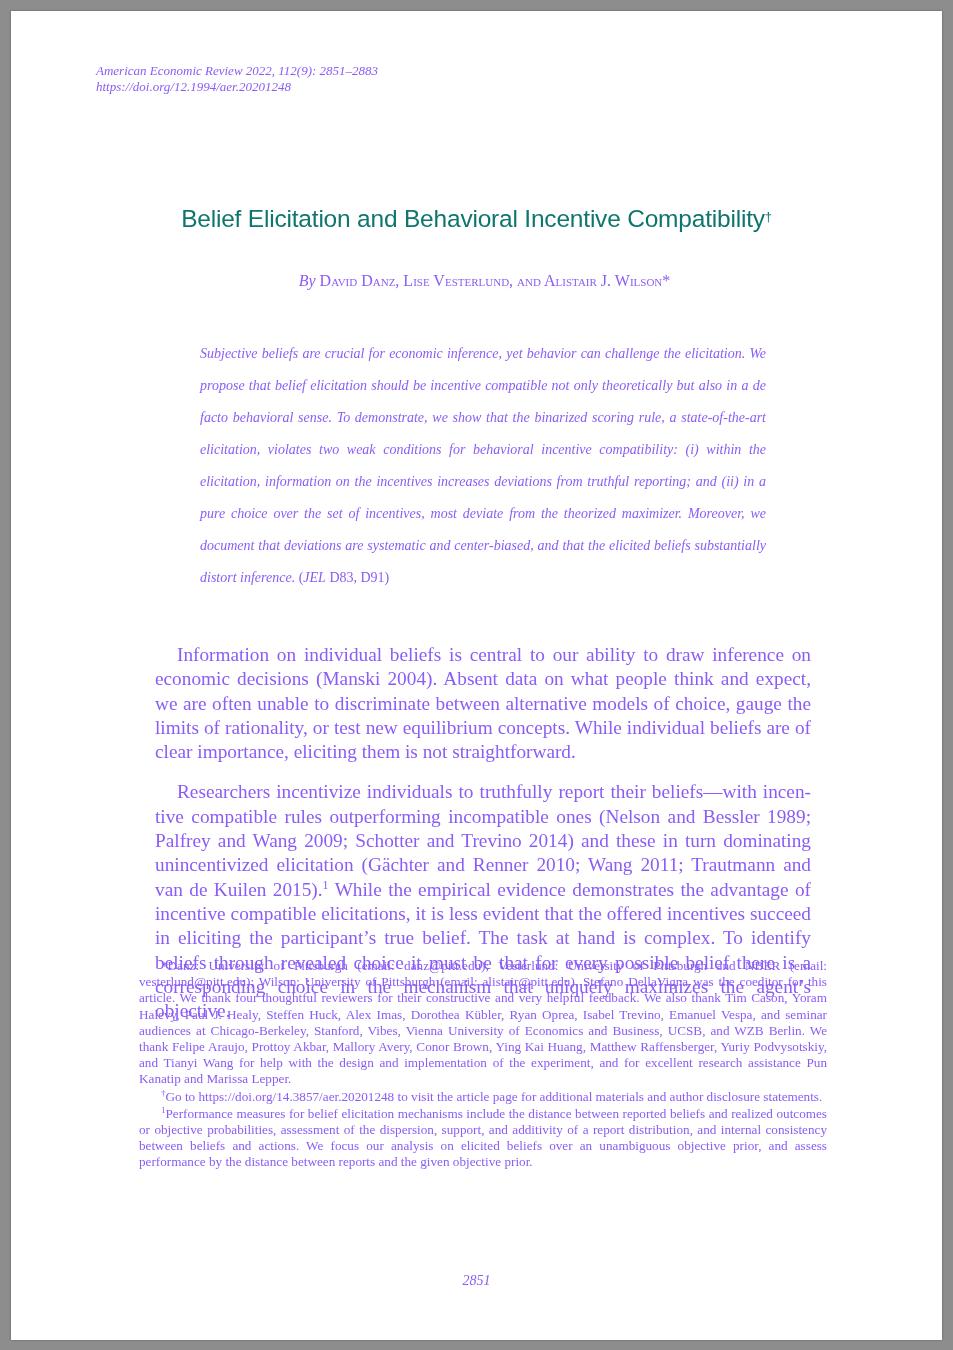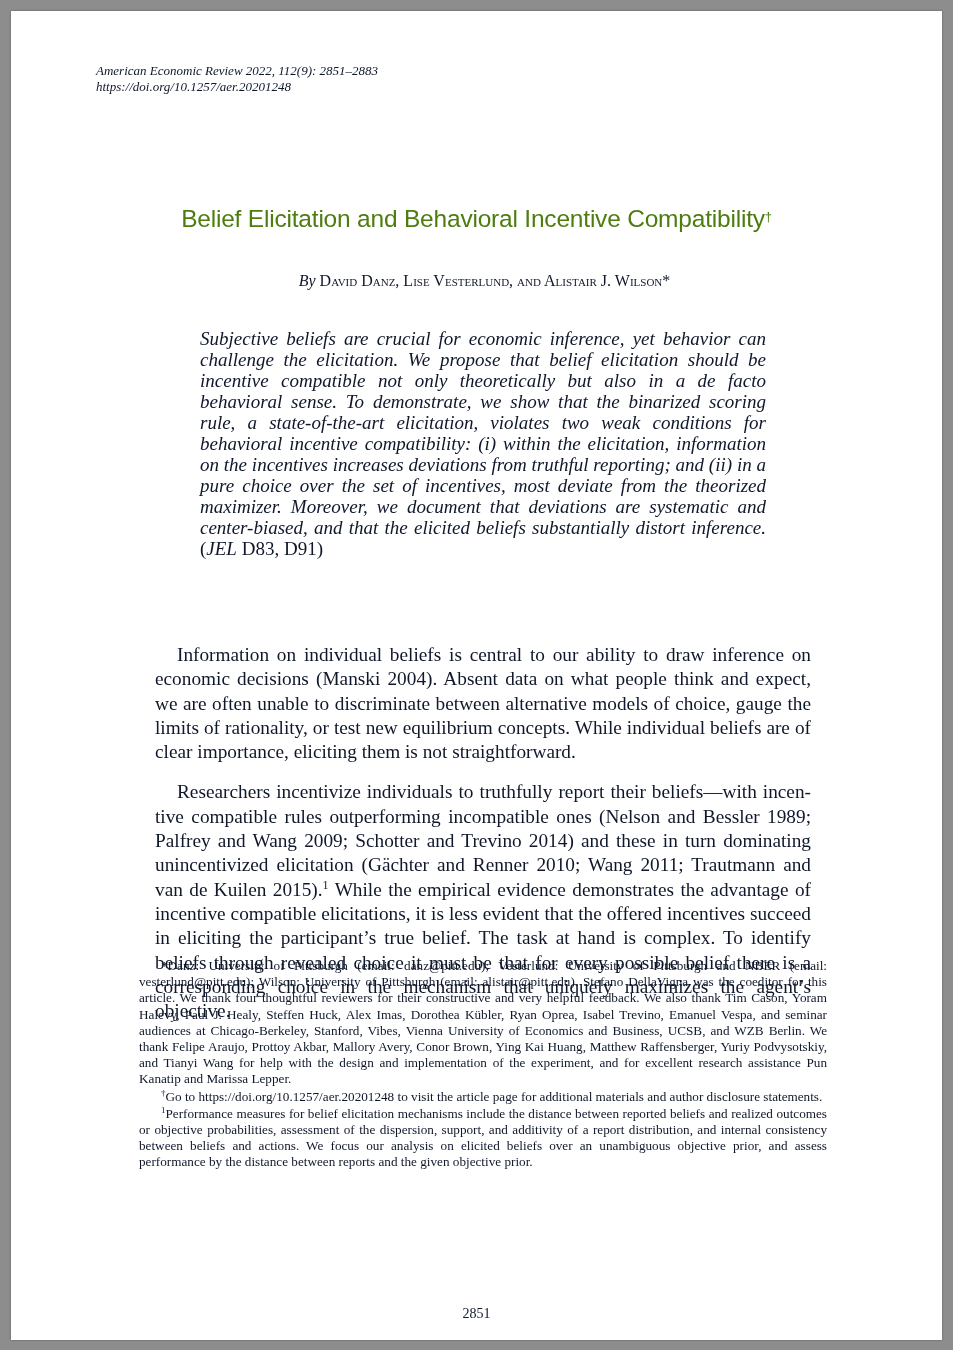--- a/index.html
+++ b/index.html
@@ -9,22 +9,22 @@
     position: relative;
     overflow: hidden;
   }
   .page {
     position: absolute;
     left: 11px; top: 11px;
     width: 931px; height: 1329px;
     background: #ffffff;
     box-shadow: 0 0 2px rgba(0,0,0,0.35);
   }
-  .serif { font-family: "Liberation Serif", "DejaVu Serif", serif; color: #0f172a; }
-  .sans { font-family: "Liberation Sans", "DejaVu Sans", sans-serif; color: #4d7c0f; }
+  .serif { font-family: "Liberation Serif", "DejaVu Serif", serif; color: #8b5cf6; }
+  .sans { font-family: "Liberation Sans", "DejaVu Sans", sans-serif; color: #0f766e; }
 
   .journal {
     position: absolute;
     left: 85px; top: 52px;
     font-style: italic;
     font-size: 13px;
     line-height: 16px;
   }
   .title {
     position: absolute;
@@ -40,24 +40,24 @@
     left: 8px; width: 931px; top: 259px;
     text-align: center;
     font-size: 16px;
     line-height: 22px;
   }
   .authors .by { font-style: italic; }
   .authors .sc { font-variant: small-caps; }
 
   .abstract {
     position: absolute;
-    left: 189px; width: 566px; top: 317px;
+    left: 189px; width: 566px; top: 327px;
     font-style: italic;
-    font-size: 19px;
-    line-height: 21px;
+    font-size: 14px;
+    line-height: 32px;
     text-align: justify;
     hyphens: manual;
   }
   .abstract .up { font-style: normal; }
 
   .body {
     position: absolute;
     left: 128px; width: 688px; top: 616px;
     font-size: 19.3px;
     line-height: 24.3px;
@@ -73,32 +73,32 @@
     line-height: 16.2px;
     text-align: justify;
   }
   .footnotes p { margin: 0 0 1px 0; text-indent: 22px; }
   .footnotes sup { font-size: 9px; line-height: 0; }
 
   .pagenum {
     position: absolute;
     left: 0; width: 931px; top: 1262px;
     text-align: center;
+    font-style: italic;
     font-size: 14px;
-    margin-top: 33px;
   }
 </style>
 </head>
 <body>
 
 <div class="page">
 
   <div class="journal serif">
     <div>American Economic Review 2022, 112(9): 2851–2883</div>
-    <div>https://doi.org/10.1257/aer.20201248</div>
+    <div>https://doi.org/12.1994/aer.20201248</div>
   </div>
 
   <div class="title sans">
     <span>Belief Elicitation and Behavioral Incentive Compatibility</span><sup>†</sup>
   </div>
 
   <div class="authors serif">
     <span class="by">By</span>
     <span class="sc">David Danz, Lise Vesterlund, and Alistair J. Wilson*</span>
   </div>
@@ -115,21 +115,21 @@
     <p>
       <span>Researchers incentivize individuals to truthfully report their beliefs—with incen­tive compatible rules outperforming incompatible ones (Nelson and Bessler 1989; Palfrey and Wang 2009; Schotter and Trevino 2014) and these in turn dominating unincentivized elicitation (Gächter and Renner 2010; Wang 2011; Trautmann and van de Kuilen 2015).</span><sup>1</sup><span> While the empirical evidence demonstrates the advantage of incentive compatible elicitations, it is less evident that the offered incentives succeed in eliciting the participant’s true belief. The task at hand is complex. To identify beliefs through revealed choice it must be that for every possible belief there is a cor­responding choice in the mechanism that uniquely maximizes the agent’s objective.</span>
     </p>
   </div>
 
   <div class="footnotes serif">
     <p>
       <span>*Danz: University of Pittsburgh (email: danz@pitt.edu); Vesterlund: University of Pittsburgh and NBER (email: vesterlund@pitt.edu); Wilson: University of Pittsburgh (email: alistair@pitt.edu). Stefano DellaVigna was the coeditor for this article. We thank four thoughtful reviewers for their constructive and very helpful feedback. We also thank Tim Cason, Yoram Halevy, Paul J. Healy, Steffen Huck, Alex Imas, Dorothea Kübler, Ryan Oprea, Isabel Trevino, Emanuel Vespa, and seminar audiences at Chicago-Berkeley, Stanford, Vibes, Vienna University of Economics and Business, UCSB, and WZB Berlin. We thank Felipe Araujo, Prottoy Akbar, Mallory Avery, Conor Brown, Ying Kai Huang, Matthew Raffensberger, Yuriy Podvysotskiy, and Tianyi Wang for help with the design and implementation of the experiment, and for excellent research assistance Pun Kanatip and Marissa Lepper.</span>
     </p>
     <p>
-      <sup>†</sup><span>Go to https://doi.org/10.1257/aer.20201248 to visit the article page for additional materials and author disclosure statements.</span>
+      <sup>†</sup><span>Go to https://doi.org/14.3857/aer.20201248 to visit the article page for additional materials and author disclosure statements.</span>
     </p>
     <p>
       <sup>1</sup><span>Performance measures for belief elicitation mechanisms include the distance between reported beliefs and realized outcomes or objective probabilities, assessment of the dispersion, support, and additivity of a report dis­tribution, and internal consistency between beliefs and actions. We focus our analysis on elicited beliefs over an unambiguous objective prior, and assess performance by the distance between reports and the given objective prior.</span>
     </p>
   </div>
 
   <div class="pagenum serif">2851</div>
 
 </div>
 

